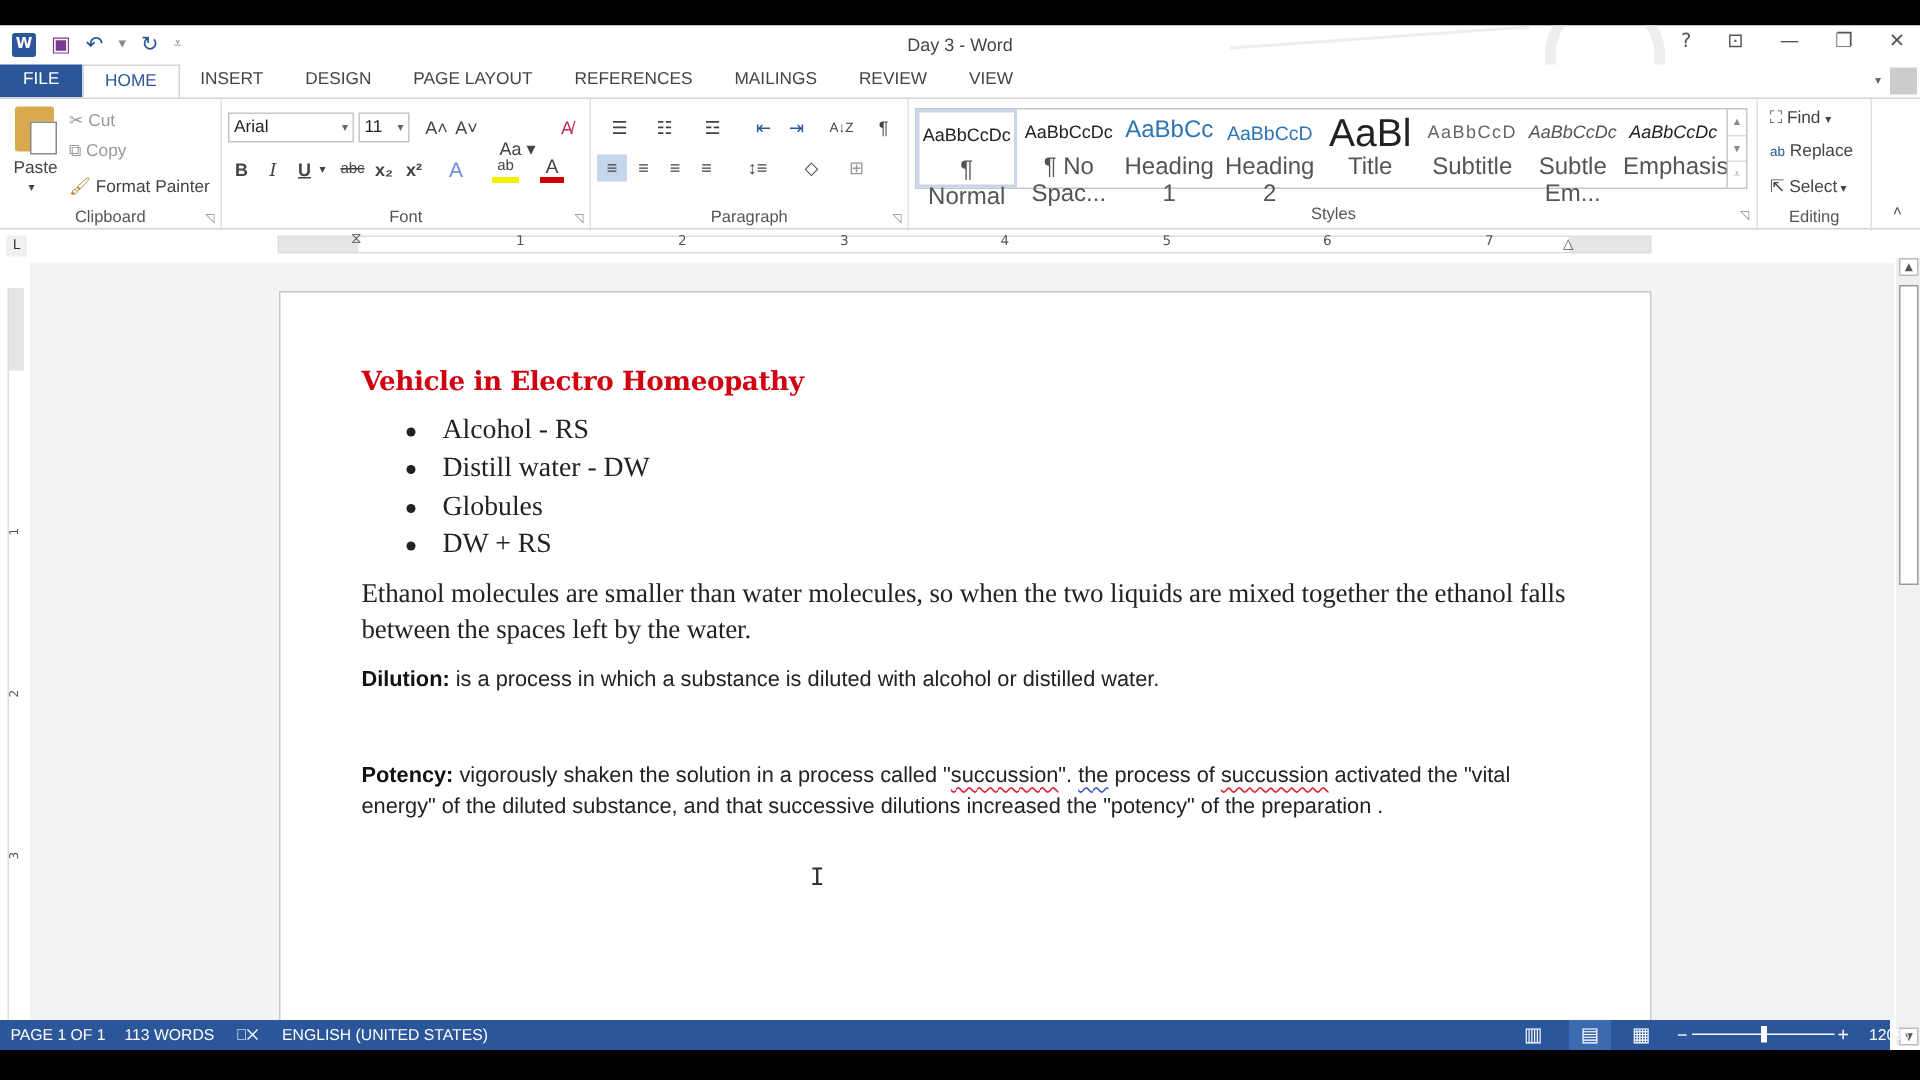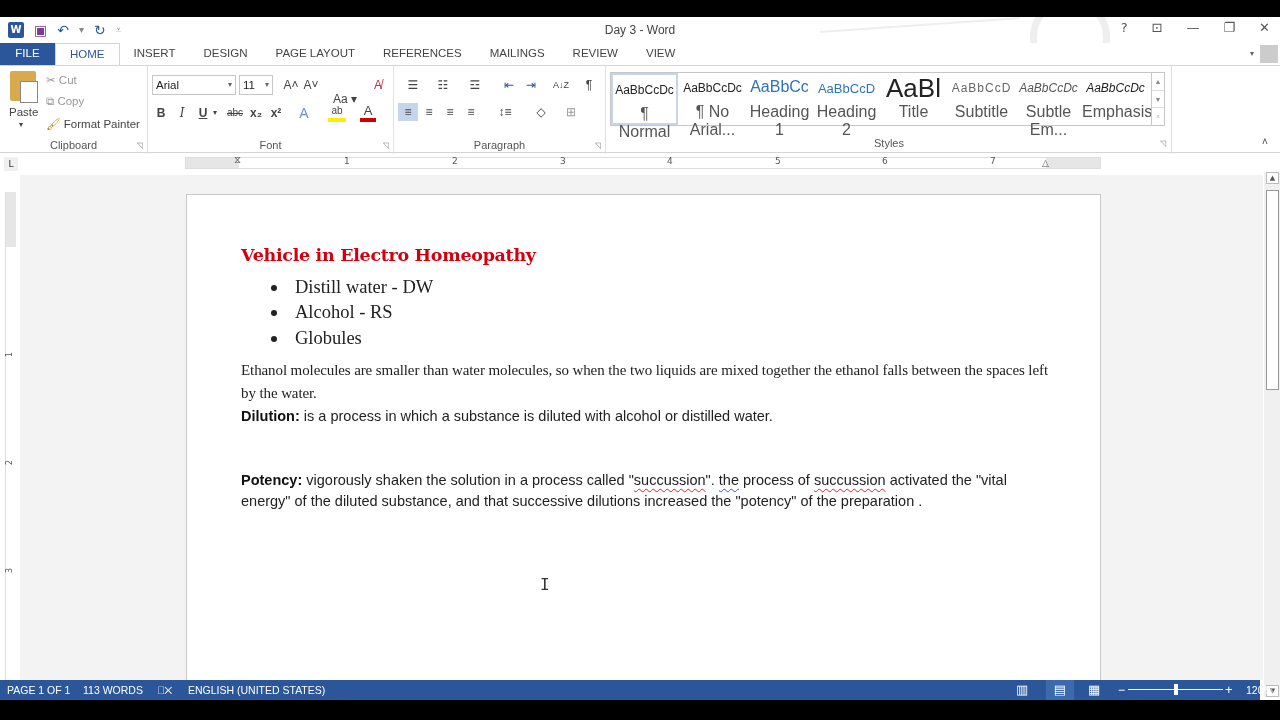--- a/index.html
+++ b/index.html
@@ -53,21 +53,21 @@
 .vruler .vmargin{position:absolute;left:0;top:0;width:10px;height:55px;background:#e6e6e6}
 .vnum{position:absolute;left:1px;font-size:8px;color:#555;transform:rotate(-90deg)}
 
 .docarea{position:absolute;left:20px;top:158px;width:1243px;height:505px;background:#f3f3f3;overflow:hidden}
 .page{position:absolute;left:166px;top:19px;width:915px;height:600px;background:#fff;border:1px solid #c8c8c8}
 .doc{position:absolute;left:54px;top:50px;width:810px}
 .h1{font-family:"DejaVu Serif",serif;font-weight:bold;color:#d2000f;font-size:17.5px;letter-spacing:-0.3px;height:30px}
 .bul{list-style:none;margin-left:27px}
 .bul li{font-family:"Liberation Serif",serif;font-size:18.5px;color:#222;height:25.3px;line-height:25px;position:relative;padding-left:27px}
 .bul li::before{content:"";position:absolute;left:3px;top:10px;width:6px;height:6px;border-radius:50%;background:#222}
-.para{font-family:"Liberation Serif",serif;font-size:15px;color:#222;line-height:23.5px;margin-top:8px;letter-spacing:-0.1px}
+.para{font-family:"Liberation Serif",serif;font-size:18px;color:#222;line-height:23.5px;margin-top:8px;letter-spacing:-0.1px}
 .rs{font-family:"Liberation Sans",sans-serif;font-size:15px;color:#111;font-weight:bold;margin-top:10px}
 .rs .dot{font-weight:normal}
 .h2{font-family:"Liberation Sans",sans-serif;font-weight:bold;color:#d2000f;font-size:19px;margin-top:46px}
 .sq-purple{text-decoration:underline wavy #7a5acb;text-decoration-thickness:1px;text-underline-offset:3px}
 .sq-red{text-decoration:underline wavy #d23;text-decoration-thickness:1px;text-underline-offset:3px}
 .sq-blue{text-decoration:underline wavy #3a5acb;text-decoration-thickness:1px;text-underline-offset:3px}
 .body{font-family:"Liberation Sans",sans-serif;font-size:14.5px;color:#222;line-height:21px}
 .body b{color:#111}
 .cursor{position:absolute;left:522px;top:418px;font-size:16px;color:#333;font-family:"DejaVu Sans Mono",monospace}
 
@@ -174,21 +174,21 @@
     </div>
 
     <div class="group" style="left:606px;width:566px"></div>
     <div class="styles-box">
       <div class="style sel" style="left:0">
           <span class="sample">AaBbCcDc</span>
           <span class="name">¶ Normal</span>
         </div>
       <div class="style" style="left:68px">
           <span class="sample">AaBbCcDc</span>
-          <span class="name">¶ No Arial...</span>
+          <span class="name">¶ No Spac...</span>
         </div>
       <div class="style" style="left:135px">
           <span class="sample" style="color:#2e74b5;font-size:16px;margin-top:5px;height:25px">AaBbCc</span>
           <span class="name">Heading 1</span>
         </div>
       <div class="style" style="left:202px">
           <span class="sample" style="color:#2e74b5;font-size:13px">AaBbCcD</span>
           <span class="name">Heading 2</span>
         </div>
       <div class="style" style="left:269px">
@@ -209,20 +209,26 @@
         </div>
       <div class="scrollarrs">
         <div style="height:17px;line-height:17px">▲</div>
         <div style="height:17px;line-height:17px;border-top:1px solid #ddd">▼</div>
         <div style="height:17px;line-height:17px;border-top:1px solid #ddd">⩡</div>
       </div>
     </div>
     <div class="glabel" style="left:606px;width:566px;right:auto">Styles</div>
     <span class="launcher" style="left:1160px;right:auto">◹</span>
 
+    <div class="group" style="left:1172px;width:76px">
+      <span class="btn" style="left:8px;top:7px"><span>⛶</span> <span>Find</span> <span style="font-size:8px">▾</span></span>
+      <span class="btn" style="left:8px;top:29px"><span style="font-size:9px;color:#2b579a">ab</span> <span>Replace</span></span>
+      <span class="btn" style="left:8px;top:51px"><span>⇱</span> <span>Select</span><span style="font-size:8px"> ▾</span></span>
+      <div class="glabel">Editing</div>
+    </div>
     <span class="btn" style="left:1262px;top:70px;font-size:10px">˄</span>
   </div>
 
   <div class="tabsel">L</div>
   <div class="hruler">
     <div class="margin-l"></div>
     <div class="margin-r"></div>
     <span class="rnum" style="left:158px">1</span>
     <span class="rnum" style="left:266px">2</span>
     <span class="rnum" style="left:374px">3</span>
@@ -238,26 +244,27 @@
     <span class="vnum" style="top:158px">1</span>
     <span class="vnum" style="top:266px">2</span>
     <span class="vnum" style="top:374px">3</span>
   </div>
 
   <div class="docarea">
     <div class="page">
       <div class="doc">
         <div class="h1">Vehicle in Electro Homeopathy</div>
         <ul class="bul">
+          <li>Alcohol - RS</li>
           <li>Distill water - DW</li>
-          <li>Alcohol - RS</li>
           <li>Globules</li>
+          <li>DW + RS</li>
         </ul>
         <p class="para">Ethanol molecules are smaller than water molecules, so when the two liquids are mixed together the ethanol falls between the spaces left by the water.</p>
-        <p class="body" style="margin-top:0"><b>Dilution:</b><span> is a process in which a substance is diluted with alcohol or distilled water.</span></p>
+        <p class="body" style="margin-top:12px"><b>Dilution:</b><span> is a process in which a substance is diluted with alcohol or distilled water.</span></p>
         <p class="body" style="margin-top:43px"><b>Potency:</b><span> vigorously shaken the solution in a process called "</span><span class="sq-red">succussion</span><span>". </span><span class="sq-blue">the</span><span> process of </span><span class="sq-red">succussion</span><span> activated the "vital energy" of the diluted substance, and that successive dilutions increased the "potency" of the preparation .</span></p>
       </div>
     </div>
   </div>
   <span class="cursor" style="left:540px;top:558px">I</span>
 
   <div class="vscroll">
     <div class="up" style="top:0">▲</div>
     <div class="thumb"></div>
     <div class="down" style="bottom:0">▼</div>

